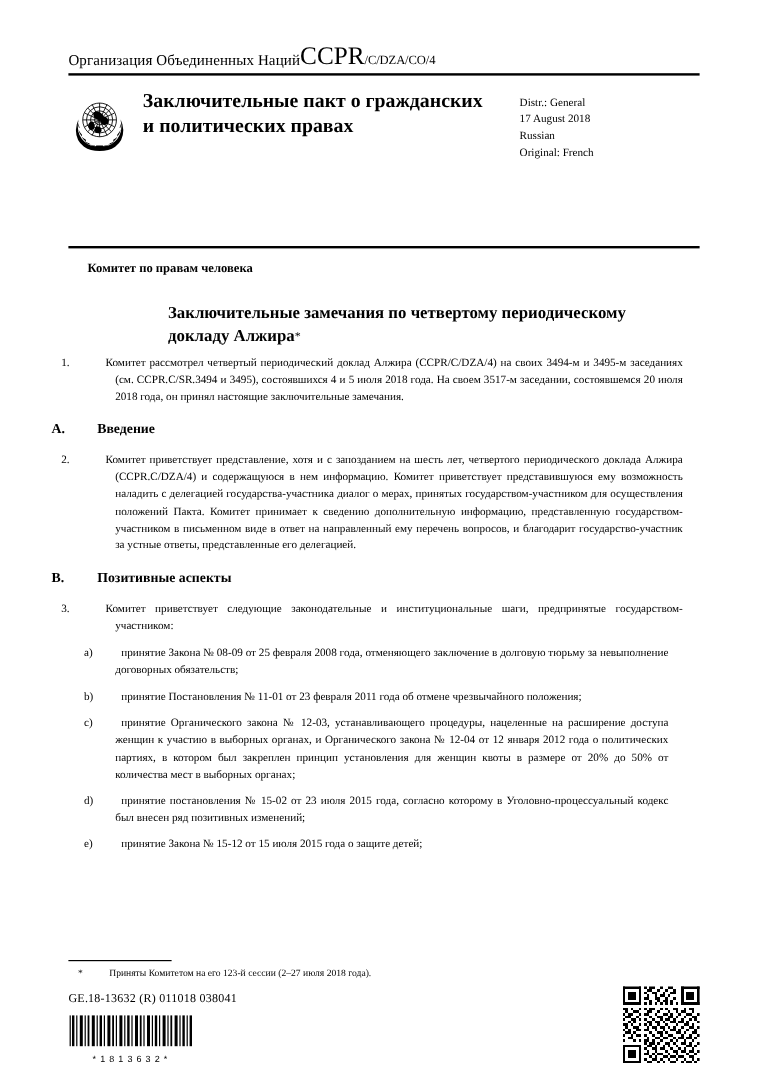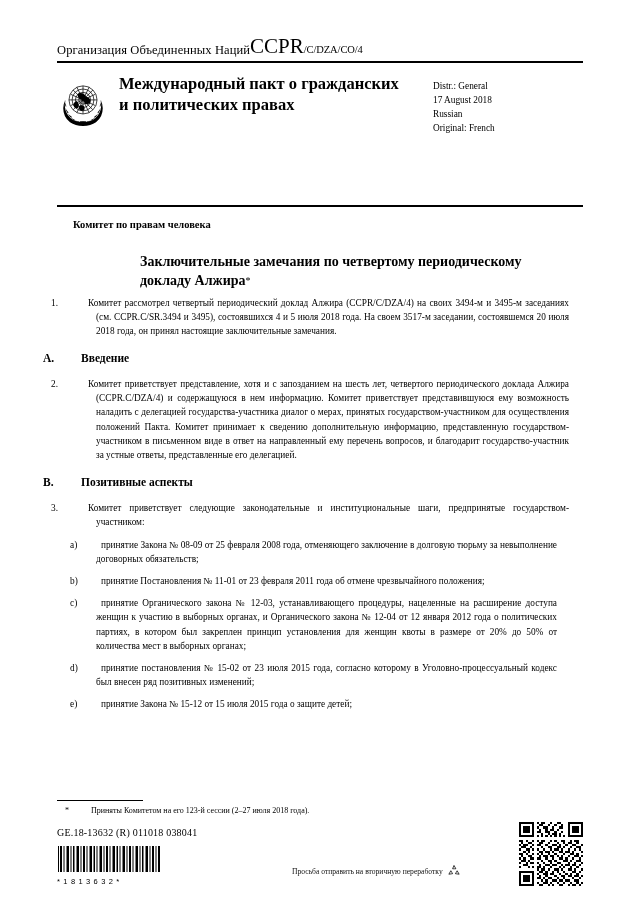--- a/index.html
+++ b/index.html
@@ -211,21 +211,21 @@
     top: 846px;
     width: 106px;
   }
   .barcode-bars {
     height: 26px;
     width: 106px;
   }
   .barcode-digits {
     font-size: 7.5px;
     letter-spacing: 3.4px;
-    text-align: left;
+    text-align: center;
     margin-top: 1px;
     font-family: "Liberation Sans", sans-serif;
   }
 
   .recycle {
     position: absolute;
     left: 292px;
     top: 864px;
     font-size: 7.6px;
     display: flex;
@@ -284,21 +284,21 @@
           <g fill="#000">
             <path d="M50 88 q-14 2 -24 -7 q-11 -10 -11 -25 q0 -6 2 -11 q-5 8 -5 17 q0 17 13 27 q10 7 25 7 q15 0 25 -7 q13 -10 13 -27 q0 -9 -5 -17 q2 5 2 11 q0 15 -11 25 q-10 9 -24 7 z"></path>
             <path d="M28 78 q-4 -2 -7 -6 q2 5 7 9 z M72 78 q4 -2 7 -6 q-2 5 -7 9 z"></path>
             <path d="M22 70 q-4 -4 -6 -9 q1 6 5 11 z M78 70 q4 -4 6 -9 q-1 6 -5 11 z"></path>
             <path d="M18 58 q-3 -6 -3 -12 q-1 7 2 13 z M82 58 q3 -6 3 -12 q1 7 -2 13 z"></path>
             <path d="M34 84 q-4 -1 -8 -4 q3 4 8 6 z M66 84 q4 -1 8 -4 q-3 4 -8 6 z"></path>
             <path d="M42 87 q-4 0 -8 -2 q4 3 9 3 z M58 87 q4 0 8 -2 q-4 3 -9 3 z"></path>
             <rect x="44" y="87" width="12" height="2.6" rx="1"></rect>
           </g>
         </svg>
-        <div class="instrument-title">Международный пакт о гражданских и политических правах</div>
+        <div class="instrument-title">Заключительные пакт о гражданских и политических правах</div>
       </div>
 
       <div class="distr-block">
         <div>Distr.: General</div>
         <div>17 August 2018</div>
         <div>Russian</div>
         <div>Original: French</div>
       </div>
     </div>
   </div>
@@ -373,30 +373,20 @@
           <rect x="177" y="0" width="5" height="52"></rect>
         <rect x="185" y="0" width="2" height="52"></rect>
           <rect x="190" y="0" width="4" height="52"></rect>
         <rect x="197" y="0" width="2" height="52"></rect>
           <rect x="202" y="0" width="4" height="52"></rect>
       </g>
     </svg>
     <div class="barcode-digits">*1813632*</div>
   </div>
 
-  <div class="recycle">
-    <span>Просьба отправить на вторичную переработку</span>
-    <svg class="recycle-icon" viewBox="0 0 24 24" aria-hidden="true">
-      <g fill="none" stroke="#000" stroke-width="1.3" stroke-linejoin="round">
-        <path d="M12 2.5 L15.2 8.2 L12.6 8.2 L9.6 8.2 L12 2.5 Z"></path>
-        <path d="M3.2 17.5 L6.6 11.5 L8.2 14.2 L9.6 16.6 L3.2 17.5 Z"></path>
-        <path d="M20.8 17.5 L14.4 16.6 L16 14 L17.4 11.6 L20.8 17.5 Z"></path>
-      </g>
-    </svg>
-  </div>
 
   <svg class="qr" viewBox="0 0 29 29" aria-hidden="true" shape-rendering="crispEdges">
     <rect width="29" height="29" fill="#fff"></rect>
     <g fill="#000">
 
       <rect x="0" y="0" width="7" height="1"></rect>
         <rect x="0" y="6" width="7" height="1"></rect>
       <rect x="0" y="0" width="1" height="7"></rect>
         <rect x="6" y="0" width="1" height="7"></rect>
       <rect x="2" y="2" width="3" height="3"></rect>

